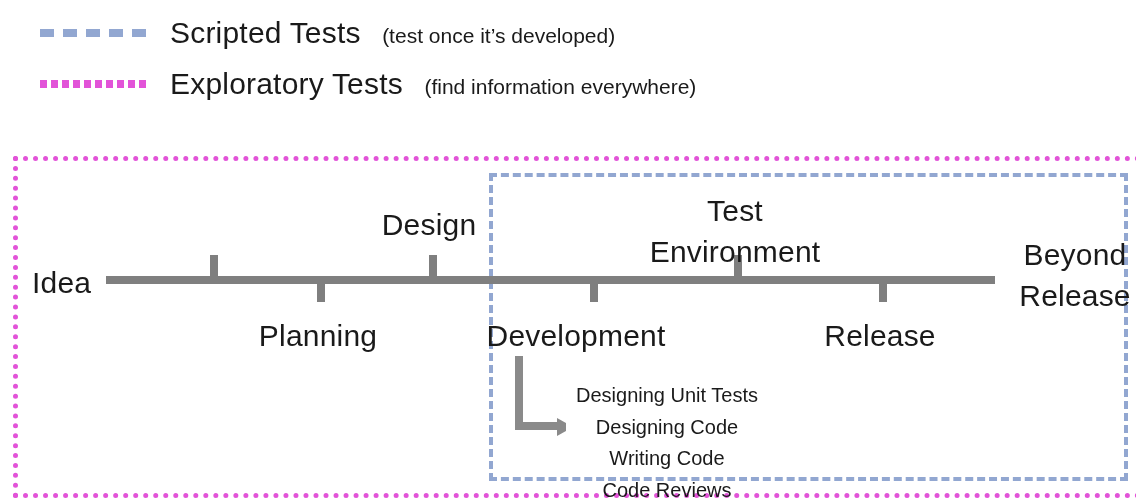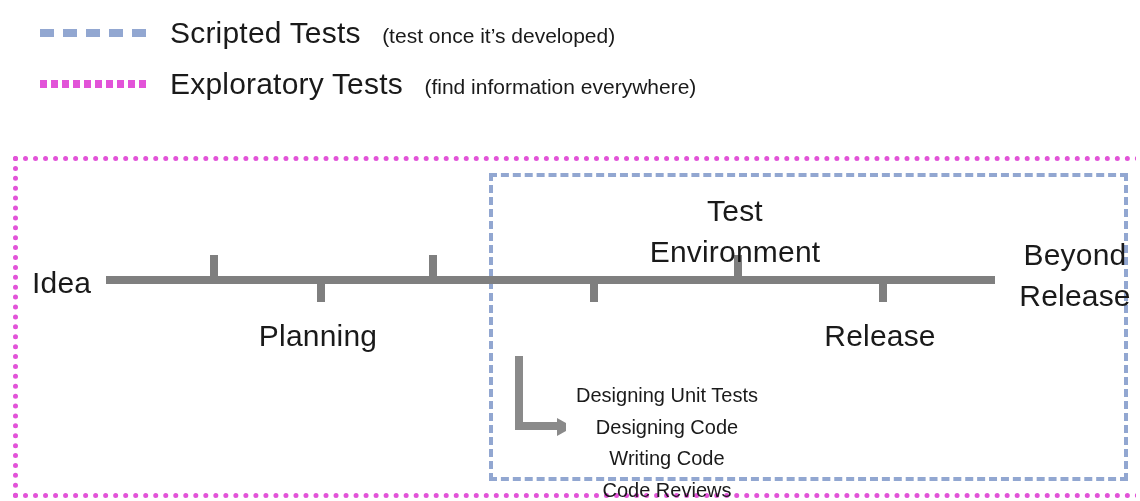--- a/index.html
+++ b/index.html
@@ -128,25 +128,27 @@
 
   <div class="timeline-bar"></div>
   <div class="tick above" style="left:202px"></div>
   <div class="tick above" style="left:421px"></div>
   <div class="tick above" style="left:726px"></div>
   <div class="tick below" style="left:309px"></div>
   <div class="tick below" style="left:582px"></div>
   <div class="tick below" style="left:871px"></div>
 
   <div class="phase lbl-idea">Idea</div>
+  <div class="phase centered lbl-design">Design</div>
   <div class="phase centered twoline lbl-testenv">
     <div>Test</div>
     <div>Environment</div>
   </div>
   <div class="phase centered lbl-planning">Planning</div>
+  <div class="phase centered lbl-development">Development</div>
   <div class="phase centered lbl-release">Release</div>
   <div class="phase centered twoline lbl-beyond">
     <div>Beyond</div>
     <div>Release</div>
   </div>
 
   <div class="arrow-v"></div>
   <div class="arrow-h"></div>
   <div class="arrow-head"></div>
   <div class="dev-list">

